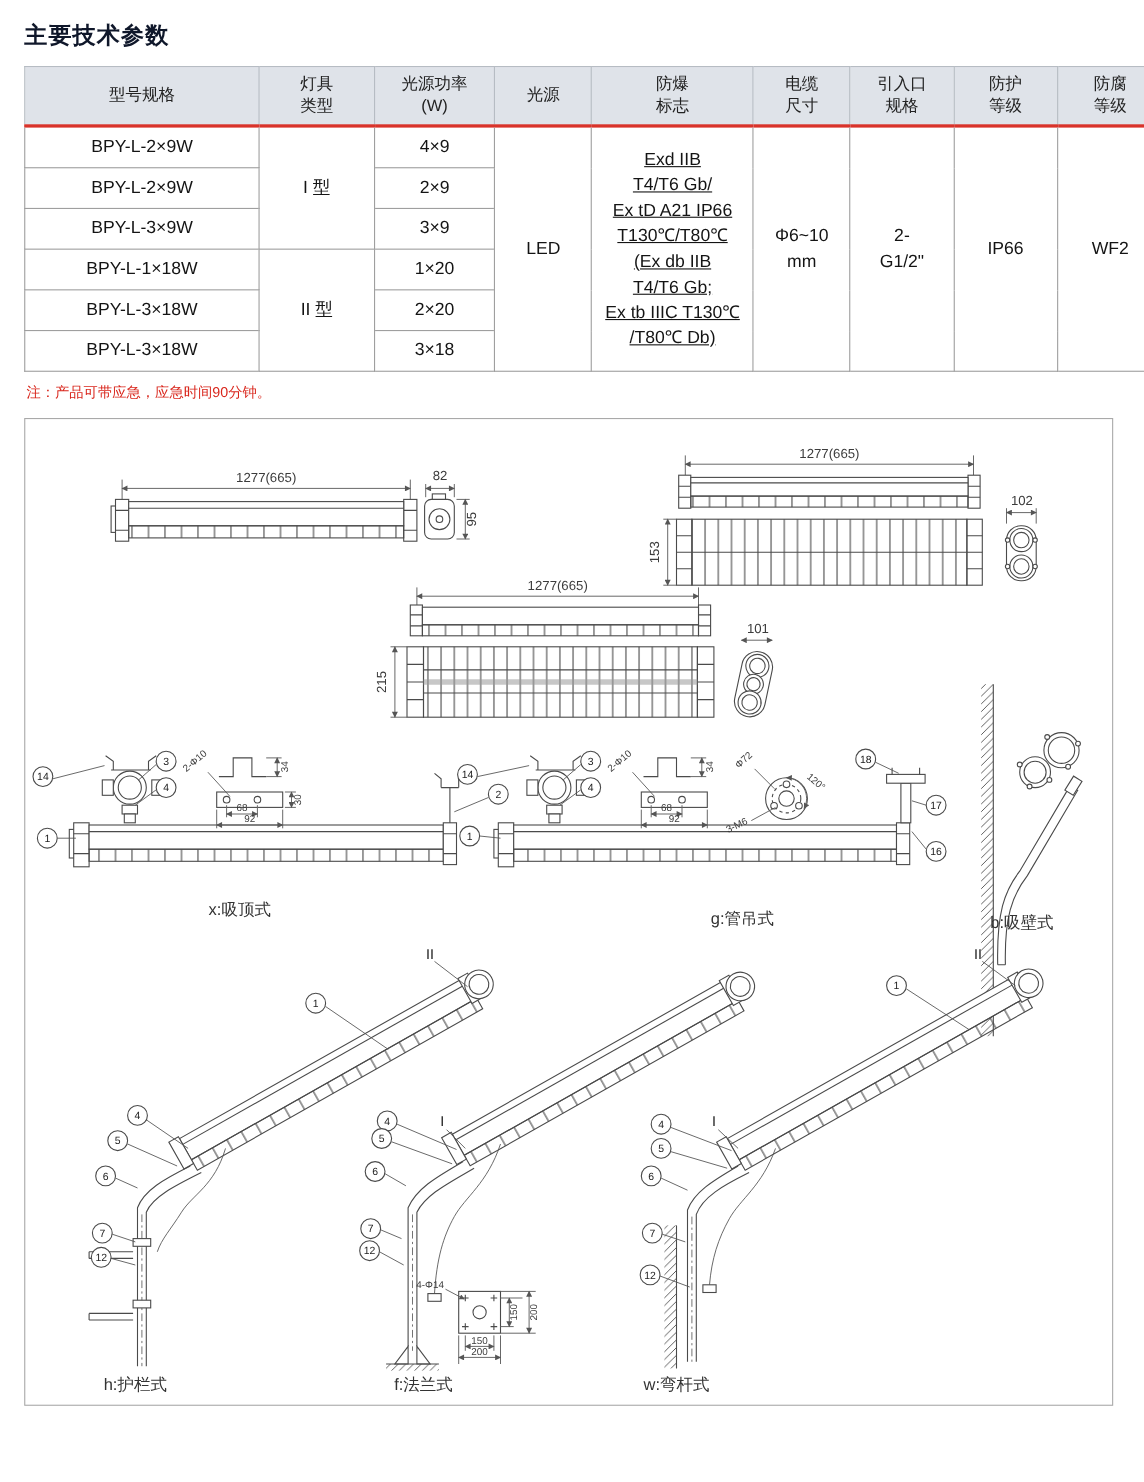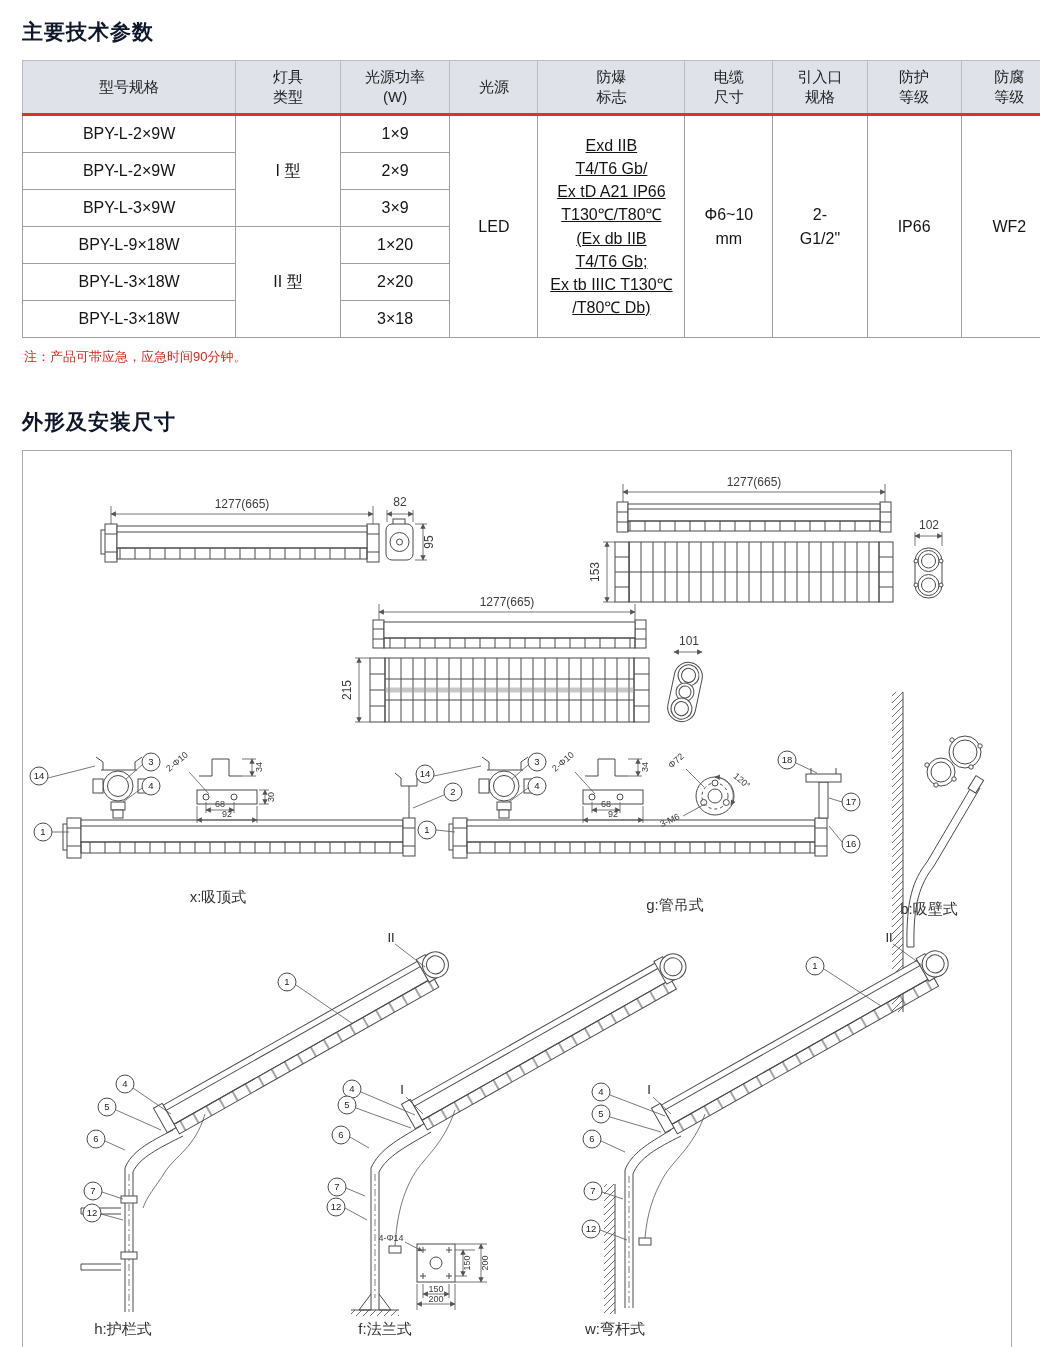--- a/index.html
+++ b/index.html
@@ -69,21 +69,21 @@
         <th>防护
 等级</th>
         <th>防腐
 等级</th>
       </tr>
     </thead>
     <tbody>
       <tr>
         <td class="model">BPY-L-2×9W</td>
         <td rowspan="3">I 型</td>
-        <td>1×9</td>
+        <td>4×9</td>
         <td rowspan="6">LED</td>
         <td rowspan="6" class="pre sm">Exd IIB
 T4/T6 Gb/
 Ex tD A21 IP66
 T130℃/T80℃
 (Ex db IIB
 T4/T6 Gb;
 Ex tb IIIC T130℃
 /T80℃ Db)</td>
         <td rowspan="6" class="pre">Φ6~10
@@ -95,38 +95,37 @@
       </tr>
       <tr>
         <td class="model">BPY-L-2×9W</td>
         <td>2×9</td>
       </tr>
       <tr>
         <td class="model">BPY-L-3×9W</td>
         <td>3×9</td>
       </tr>
       <tr>
-        <td class="model">BPY-L-9×18W</td>
+        <td class="model">BPY-L-1×18W</td>
         <td rowspan="3">II 型</td>
         <td>1×20</td>
       </tr>
       <tr>
         <td class="model">BPY-L-3×18W</td>
         <td>2×20</td>
       </tr>
       <tr>
         <td class="model">BPY-L-3×18W</td>
         <td>3×18</td>
       </tr>
     </tbody>
   </table>
 
   <p class="note">注：产品可带应急，应急时间90分钟。</p>
 
-  <h1 class="sec sec2">外形及安装尺寸</h1>
 
   <div class="panel">
   <svg width="988" height="896" viewBox="0 0 988 894">
     <defs>
       <marker id="ar" viewBox="0 0 10 10" refX="9" refY="5" markerWidth="8" markerHeight="6" orient="auto-start-reverse">
         <path d="M0,0L10,5L0,10z" fill="#555"></path>
       </marker>
       <pattern id="tk" width="15" height="12" patternUnits="userSpaceOnUse">
         <path d="M7,0V12" stroke="#4a4a4a" stroke-width="1"></path>
       </pattern>

